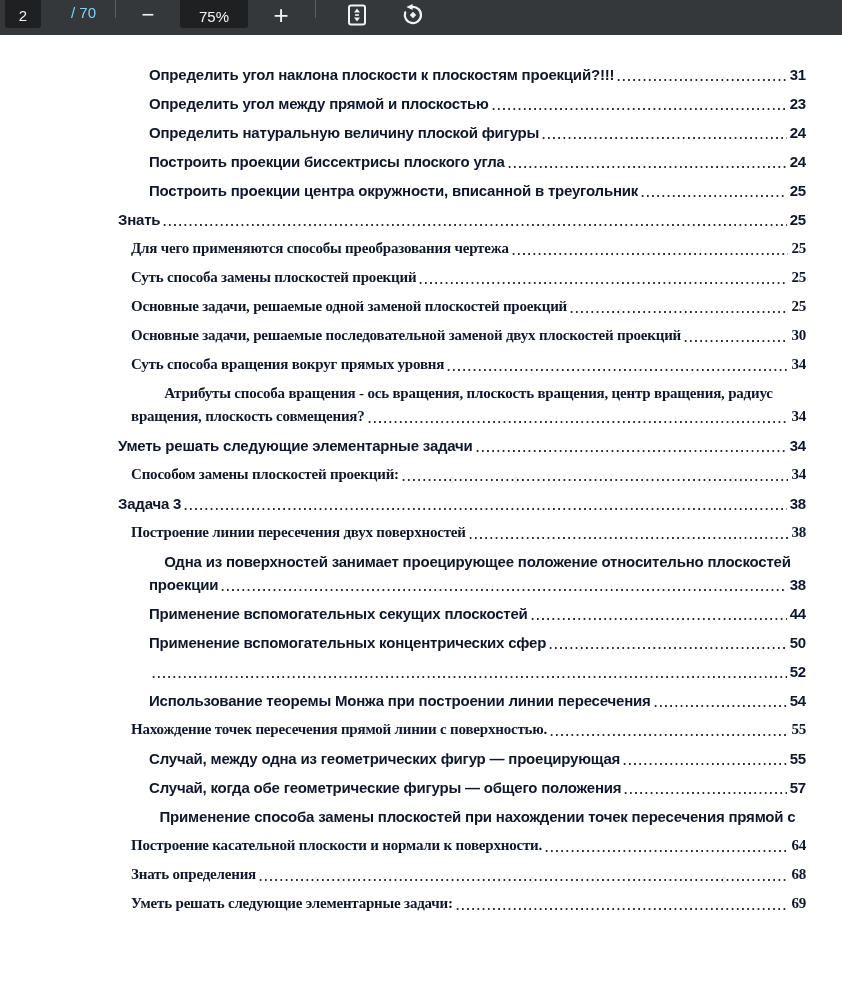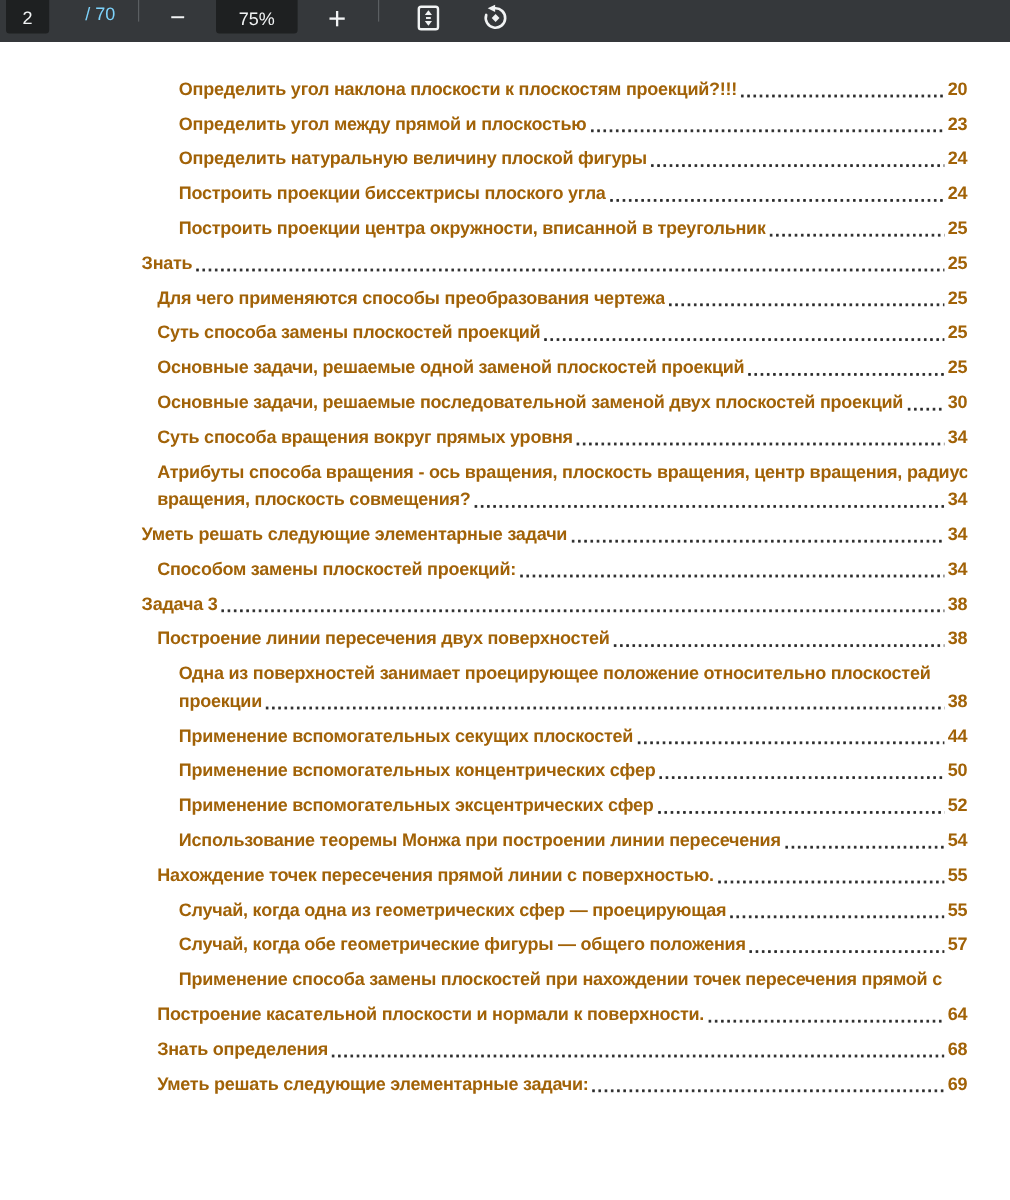--- a/index.html
+++ b/index.html
@@ -53,38 +53,38 @@
   .icon-btn.rot{left:400px;}
   .icon-btn svg{display:block;width:24px;height:24px;}
 
   
   .page{
     position:absolute;left:0;top:35px;width:842px;height:965px;
     background:#ffffff;box-sizing:border-box;
     padding:28px 36px 0 0;
   }
   .toc{
-    color:#a16207;font-weight:700;font-size:15px;line-height:23px;
+    color:#0f172a;font-weight:700;font-size:15px;line-height:23px;
     letter-spacing:-0.2px;
   }
   .entry{margin-bottom:6px;cursor:pointer;}
   .entry .row{display:flex;align-items:baseline;}
   .entry .t{white-space:nowrap;flex:0 1 auto;overflow:hidden;}
-  .entry .line1{white-space:nowrap;overflow:hidden;}
+  .entry .line1{white-space:nowrap;overflow:hidden;text-align:center;}
   .leader{
     flex:1 1 auto;min-width:12px;height:23px;margin:0 3px 0 2px;
     align-self:stretch;
     background-image:radial-gradient(circle, #2b2b2b 1.05px, rgba(0,0,0,0) 1.35px);
     background-size:5.2px 4px;
     background-repeat:repeat-x;
     background-position:left bottom 4.5px;
   }
   .pg{flex:0 0 auto;}
   .lvl0{margin-left:118px;}
-  .lvl1{margin-left:131px;}
+  .lvl1{margin-left:131px;font-family:Liberation Serif, serif;}
   .lvl2{margin-left:149px;}
 </style>
 </head>
 <body>
 
 <div class="viewport">
 
   <div class="toolbar">
     <div class="page-num-box">2</div>
     <div class="page-count">/ 70</div>
@@ -113,21 +113,21 @@
   </div>
 
   <div class="toolbar-shadow"></div>
 
   <div class="page">
     <div class="toc">
         <div class="entry lvl2">
           <div class="row">
             <span class="t">Определить угол наклона плоскости к плоскостям проекций?!!!</span>
             <span class="leader"></span>
-            <span class="pg">20</span>
+            <span class="pg">31</span>
           </div>
         </div>
         <div class="entry lvl2">
           <div class="row">
             <span class="t">Определить угол между прямой и плоскостью</span>
             <span class="leader"></span>
             <span class="pg">23</span>
           </div>
         </div>
         <div class="entry lvl2">
@@ -246,42 +246,41 @@
         </div>
         <div class="entry lvl2">
           <div class="row">
             <span class="t">Применение вспомогательных концентрических сфер</span>
             <span class="leader"></span>
             <span class="pg">50</span>
           </div>
         </div>
         <div class="entry lvl2">
           <div class="row">
-            <span class="t">Применение вспомогательных эксцентрических сфер</span>
             <span class="leader"></span>
             <span class="pg">52</span>
           </div>
         </div>
         <div class="entry lvl2">
           <div class="row">
             <span class="t">Использование теоремы Монжа при построении линии пересечения</span>
             <span class="leader"></span>
             <span class="pg">54</span>
           </div>
         </div>
         <div class="entry lvl1">
           <div class="row">
             <span class="t">Нахождение точек пересечения прямой линии с поверхностью.</span>
             <span class="leader"></span>
             <span class="pg">55</span>
           </div>
         </div>
         <div class="entry lvl2">
           <div class="row">
-            <span class="t">Случай, когда одна из геометрических сфер — проецирующая</span>
+            <span class="t">Случай, между одна из геометрических фигур — проецирующая</span>
             <span class="leader"></span>
             <span class="pg">55</span>
           </div>
         </div>
         <div class="entry lvl2">
           <div class="row">
             <span class="t">Случай, когда обе геометрические фигуры — общего положения</span>
             <span class="leader"></span>
             <span class="pg">57</span>
           </div>

